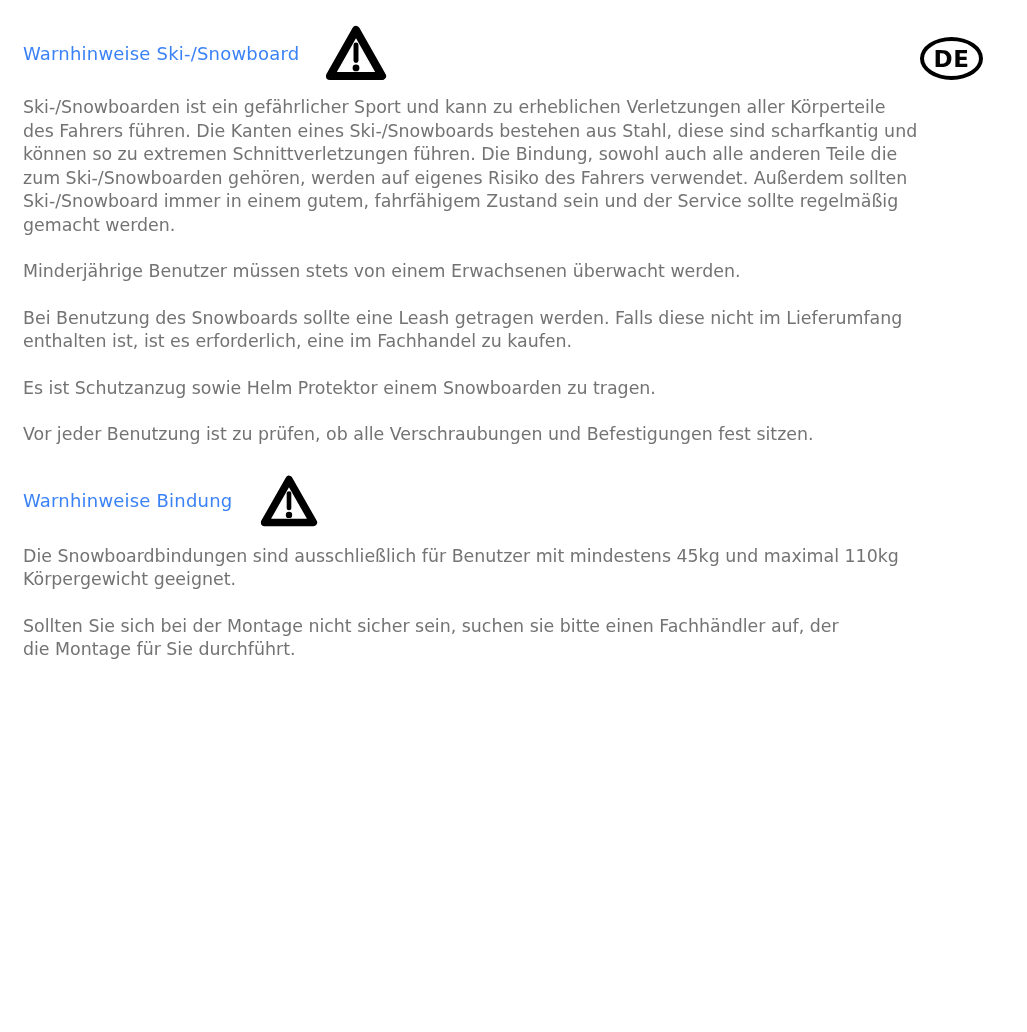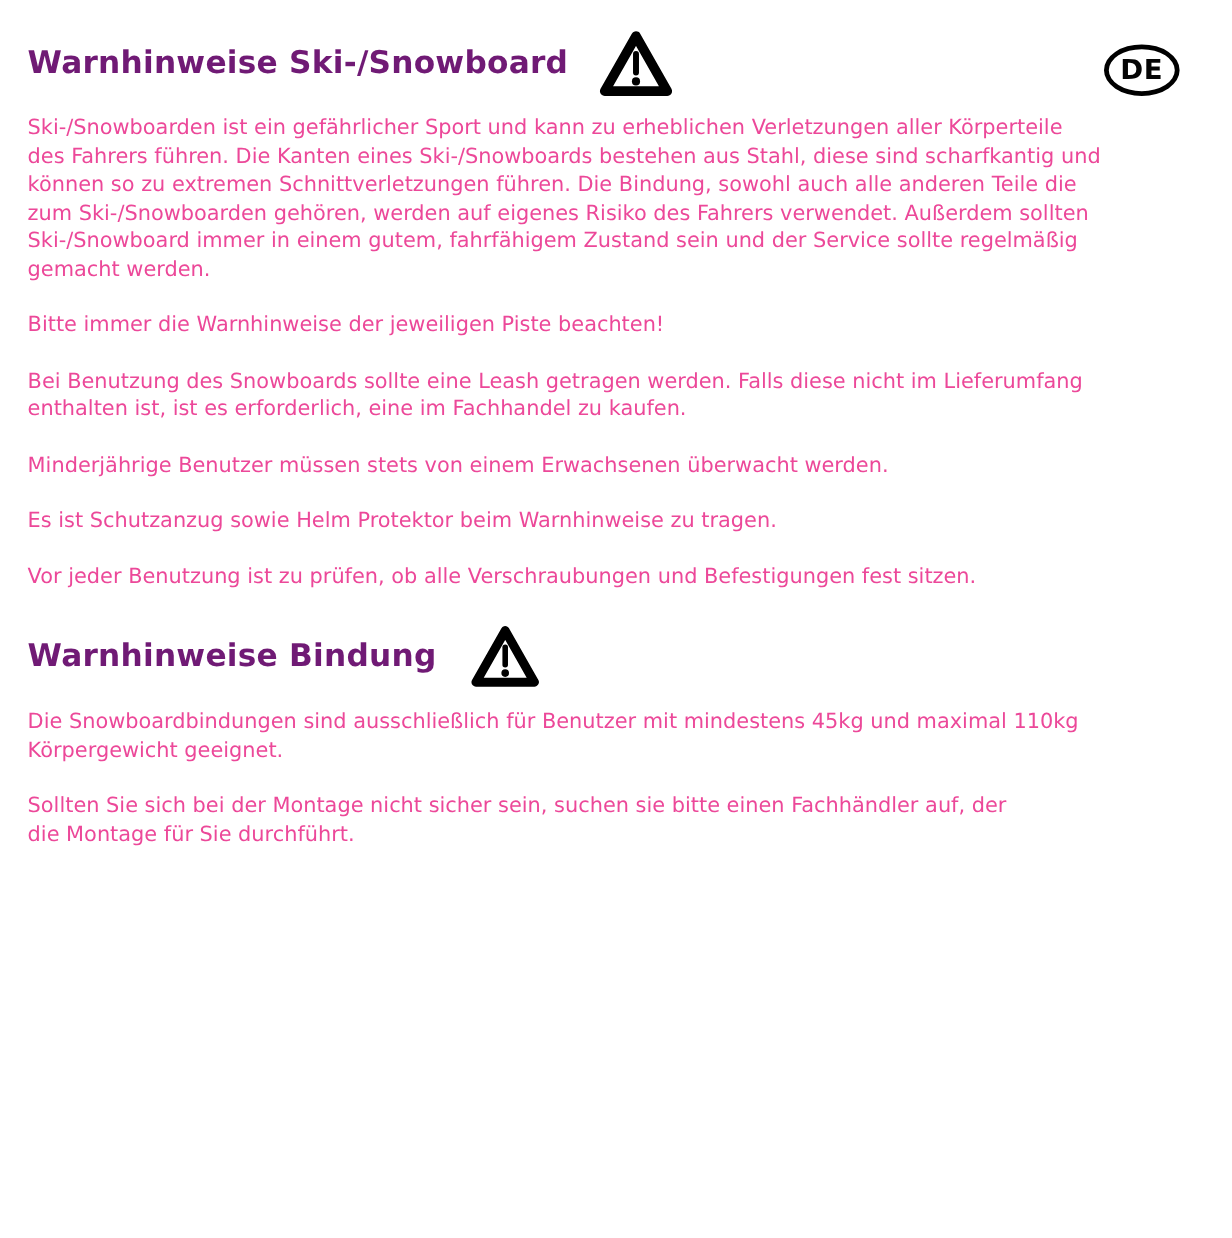--- a/index.html
+++ b/index.html
@@ -31,38 +31,38 @@
     margin-bottom: 10px;
   }
   .heading-row.second {
     height: 62px;
     margin-top: 12px;
     margin-bottom: 13px;
     gap: 12px;
   }
   h1.section-heading {
     margin: 0;
-    font-size: 26px;
-    font-weight: bold;
-    color: #701a75;
+    font-size: 18px;
+    font-weight: normal;
+    color: #3b82f6;
     letter-spacing: 0.2px;
     white-space: nowrap;
   }
   .warn-triangle {
     flex: 0 0 auto;
     display: block;
   }
   .heading-row.first .warn-triangle { width: 62px; height: 64px; margin-left: 26px; }
   .heading-row.second .warn-triangle { width: 58px; height: 58px; margin-left: 16px; }
   p.body-par {
     margin: 0 0 23px 0;
     font-size: 17.4px;
     line-height: 23.5px;
     white-space: pre;
-    color: #ec4899;
+    color: #737373;
   }
   .lang-badge {
     position: absolute;
     top: 37px;
     right: 44px;
     width: 63px;
     height: 43px;
     box-sizing: border-box;
     border: 4px solid #000000;
     border-radius: 50%;
@@ -96,25 +96,24 @@
         </svg>
       </span>
     </div>
 
     <p class="body-par">Ski-/Snowboarden ist ein gefährlicher Sport und kann zu erheblichen Verletzungen aller Körperteile
 des Fahrers führen. Die Kanten eines Ski-/Snowboards bestehen aus Stahl, diese sind scharfkantig und
 können so zu extremen Schnittverletzungen führen. Die Bindung, sowohl auch alle anderen Teile die
 zum Ski-/Snowboarden gehören, werden auf eigenes Risiko des Fahrers verwendet. Außerdem sollten
 Ski-/Snowboard immer in einem gutem, fahrfähigem Zustand sein und der Service sollte regelmäßig
 gemacht werden.</p>
-    <p class="body-par">Bitte immer die Warnhinweise der jeweiligen Piste beachten!</p>
+    <p class="body-par">Minderjährige Benutzer müssen stets von einem Erwachsenen überwacht werden.</p>
     <p class="body-par">Bei Benutzung des Snowboards sollte eine Leash getragen werden. Falls diese nicht im Lieferumfang
 enthalten ist, ist es erforderlich, eine im Fachhandel zu kaufen.</p>
-    <p class="body-par">Minderjährige Benutzer müssen stets von einem Erwachsenen überwacht werden.</p>
-    <p class="body-par">Es ist Schutzanzug sowie Helm Protektor beim Warnhinweise zu tragen.</p>
+    <p class="body-par">Es ist Schutzanzug sowie Helm Protektor einem Snowboarden zu tragen.</p>
     <p class="body-par">Vor jeder Benutzung ist zu prüfen, ob alle Verschraubungen und Befestigungen fest sitzen.</p>
   </section>
 
   <section>
     <div class="heading-row second">
       <h1 class="section-heading">Warnhinweise Bindung</h1>
       <span class="warn-triangle" style="width:58px;height:58px;margin-left:16px;">
         <svg viewBox="0 0 100 100" width="100%" height="100%" aria-hidden="true">
           <path d="M50 13 L92 87 L8 87 Z" fill="none" stroke="#000" stroke-width="13" stroke-linejoin="round"></path>
           <line x1="50" y1="37" x2="50" y2="62" stroke="#000" stroke-width="8" stroke-linecap="round"></line>

